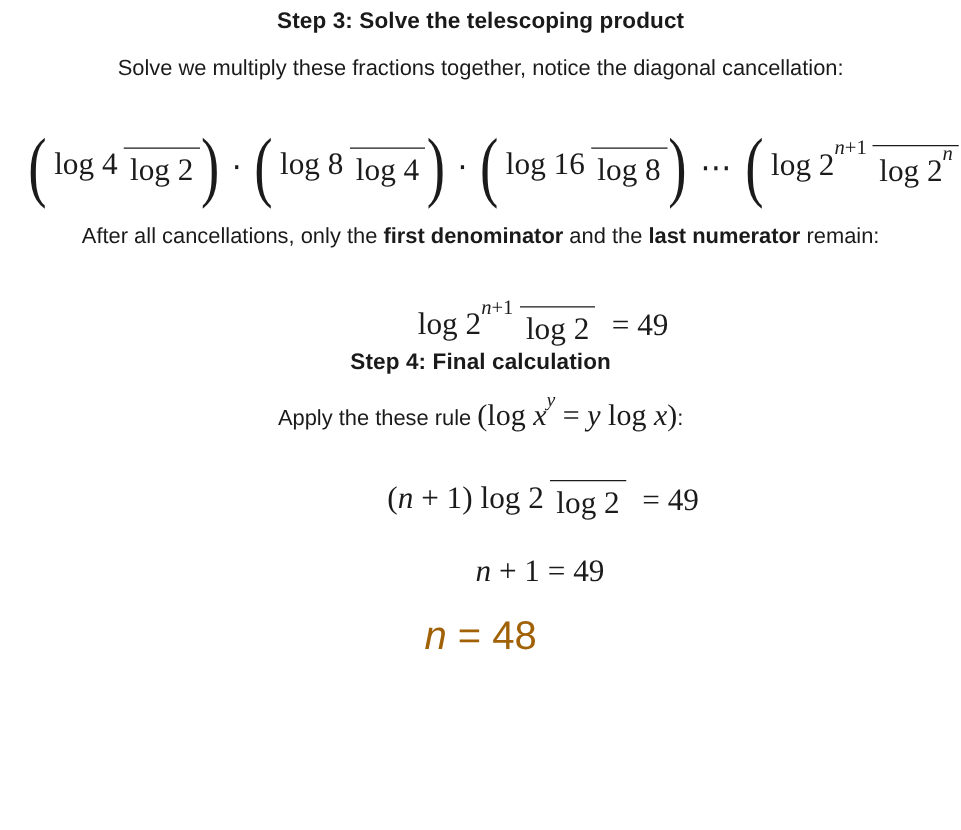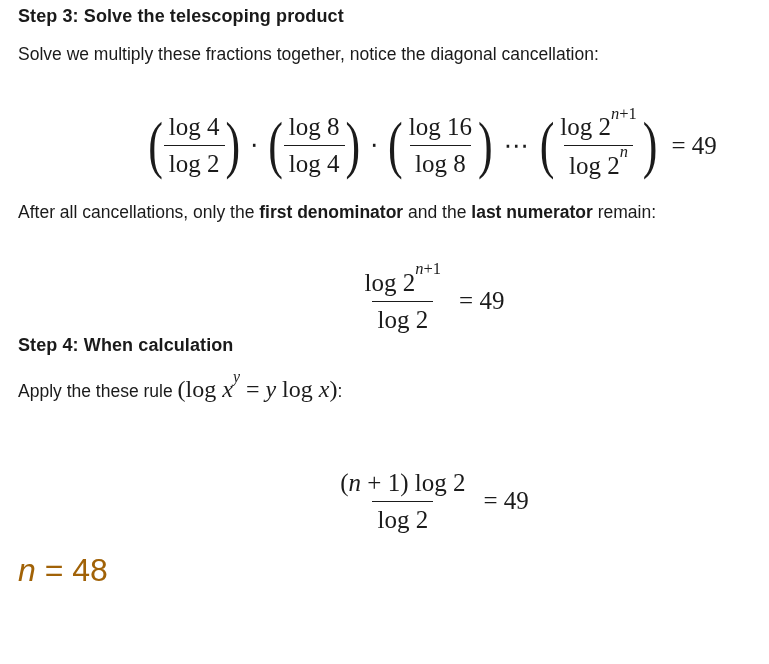--- a/index.html
+++ b/index.html
@@ -1,46 +1,46 @@
 <!DOCTYPE html>
 <html><head>
 <meta charset="utf-8">
 <style>
   html,body { margin:0; padding:0; background:#ffffff; }
   .doc {
     position:relative; width:769px; height:617px; overflow:hidden;
     box-sizing:border-box; padding:0 18px; background:#ffffff;
-    font-family:"Liberation Sans", sans-serif; color:#1a1a1a;
+    font-family:"Liberation Sans", sans-serif; color:#1a1a1a;text-align:center;
   }
   h3.hd { margin:0; font-size:18px; line-height:23px; font-weight:700; letter-spacing:.1px; }
   .hd1 { padding-top:5px; }
   .hd2 { margin-top:47px; }
   .p { margin:0; font-size:17.5px; line-height:26px; font-weight:400; }
   .p .b { font-weight:700; }
   .p1 { margin-top:13px; }
   .p2 { margin-top:19px; }
   .p3 { margin-top:12px; line-height:28px; }
   .p4 { margin-top:21px; font-family:Liberation Sans, sans-serif; font-size:32px; line-height:30px; color:#a16207; }
 
   .math-display {
     display:flex; align-items:center; justify-content:center;
     margin-left:95px; font-family:"Liberation Serif", serif;
     font-size:25px; color:#1b1b1b; white-space:nowrap;
   }
   .f1 { margin-top:45px; }
   .f2 { margin-top:43px; }
-  .f3 { margin-top:64px; }
+  .f3 { margin-top:36px; }
   .f4 { margin-top:27px; }
 
   .pgroup { display:inline-flex; align-items:center; }
   .bigparen {
     display:inline-block; font-size:44px; line-height:1;
     transform:scaleY(1.42); font-weight:400; padding:0 1px;
   }
-  .frac { display:inline-flex; flex-direction:column; align-items:center; line-height:1.12; }
+  .frac { display:inline-flex; flex-direction:row; align-items:center; line-height:1.12; }
   .frac .num { padding:0 5px 4px; }
   .frac .den { padding:4px 5px 0; border-top:1.5px solid #1b1b1b; }
   .msup { font-size:66%; position:relative; top:-0.45em; }
   .mi { font-style:italic; }
   .mrow { display:inline; }
   .mdot { margin:0 9px; }
   .mdots { margin:0 10px; }
   .meq { margin-left:13px; }
 
   .imath { font-family:"Liberation Serif", serif; font-size:24px; color:#1b1b1b; }
@@ -97,28 +97,31 @@
   <p class="p p2"><span>After all cancellations, only the </span><span class="b">first denominator</span><span> and the </span><span class="b">last numerator</span><span> remain:</span></p>
 
   <div class="math-display f2">
     <span class="frac">
       <span class="num"><span class="mrow"><span>log 2</span><sup class="msup"><i class="mi">n</i><span>+1</span></sup></span></span>
       <span class="den">log 2</span>
     </span>
     <span class="meq">= 49</span>
   </div>
 
-  <h3 class="hd hd2">Step 4: When calculation</h3>
+  <h3 class="hd hd2">Step 4: Final calculation</h3>
 
   <p class="p p3"><span>Apply the these rule </span><span class="imath"><span>(log </span><i class="mi">x</i><sup class="msup"><i class="mi">y</i></sup><span> = </span><i class="mi">y</i><span> log </span><i class="mi">x</i><span>)</span></span><span>:</span></p>
 
   <div class="math-display f3">
     <span class="frac">
       <span class="num"><span class="mrow"><span>(</span><i class="mi">n</i><span> + 1) log 2</span></span></span>
       <span class="den">log 2</span>
     </span>
     <span class="meq">= 49</span>
   </div>
 
+  <div class="math-display f4">
+    <span class="mrow"><i class="mi">n</i><span> + 1 = 49</span></span>
+  </div>
 
   <p class="p4"><i class="mi">n</i><span> = 48</span></p>
 
 </div>
 
 </body></html>

